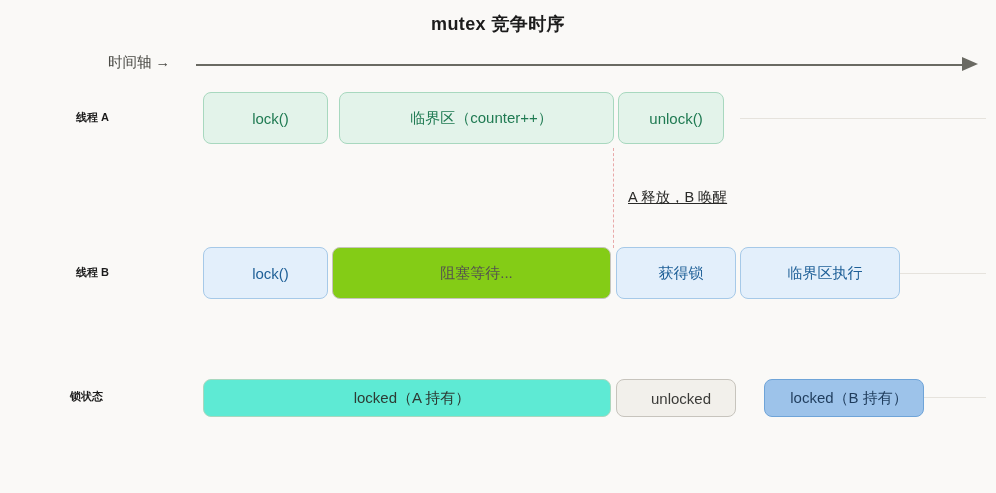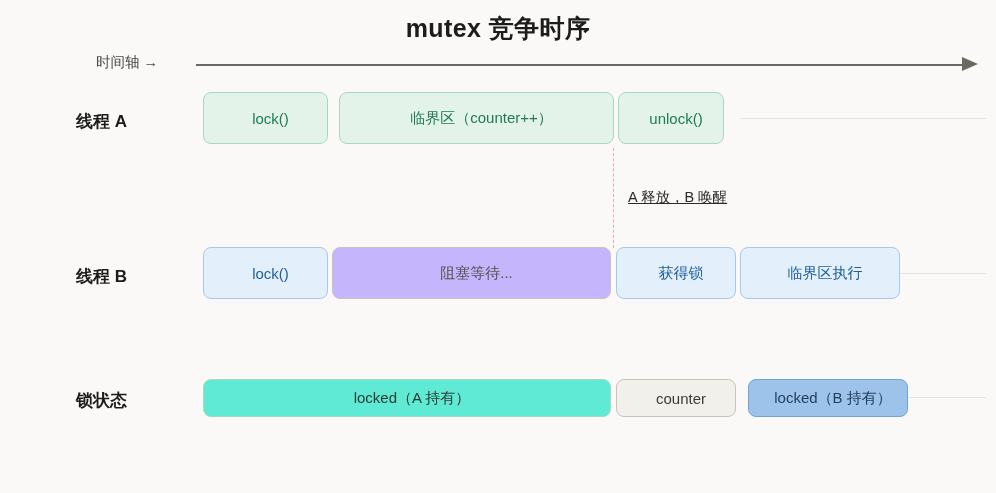--- a/index.html
+++ b/index.html
@@ -20,30 +20,30 @@
     inset: 0;
   }
 
   
   .title {
     position: absolute;
     left: 0;
     top: 12px;
     width: 996px;
     text-align: center;
-    font-size: 25px;
+    font-size: 18px;
     font-weight: 700;
     color: #1c1c1c;
     letter-spacing: 0.4px;
   }
 
   
   .axis-label {
     position: absolute;
-    left: 96px;
+    left: 108px;
     top: 53px;
     font-size: 14.5px;
     color: #4a4a45;
     white-space: nowrap;
   }
   .axis-line {
     position: absolute;
     left: 196px;
     top: 64px;
     width: 772px;
@@ -57,28 +57,28 @@
     width: 0;
     height: 0;
     border-top: 7px solid transparent;
     border-bottom: 7px solid transparent;
     border-left: 16px solid #6a6a63;
   }
 
   
   .row-label {
     position: absolute;
-    font-size: 17px;
+    font-size: 11px;
     font-weight: 700;
     color: #1c1c1c;
     white-space: nowrap;
   }
   .row-label.lab-a { left: 76px; top: 110px; }
   .row-label.lab-b { left: 76px; top: 265px; }
-  .row-label.lab-s { left: 76px; top: 389px; }
+  .row-label.lab-s { left: 70px; top: 389px; }
 
   
   .baseline {
     position: absolute;
     height: 1px;
     background: #e6e3dd;
   }
   .baseline.bl-a { left: 740px; top: 118px; width: 246px; }
   .baseline.bl-b { left: 900px; top: 273px; width: 86px; }
   .baseline.bl-s { left: 900px; top: 397px; width: 86px; }
@@ -106,21 +106,21 @@
     background: #e3f3ea;
     border-color: #a8d8bf;
     color: #1f7a52;
   }
   .block.blue {
     background: #e3effb;
     border-color: #a6c9e8;
     color: #1e5f97;
   }
   .block.gray {
-    background: #c4b5fd;
+    background: #84cc16;
     border-color: #c7c4bd;
     color: #55534e;
   }
   .block.green-soft {
     background: #5eead4;
     border-color: #a8d8bf;
     color: #2d3b34;
   }
   .block.gray-soft {
     background: #f2f0eb;
@@ -175,16 +175,16 @@
   <div class="row-label lab-b">线程 B</div>
   <div class="baseline bl-b"></div>
   <div class="block tall blue" style="left:203px; top:247px; width:125px;">lock()</div>
   <div class="block tall gray" style="left:332px; top:247px; width:279px;">阻塞等待...</div>
   <div class="block tall blue" style="left:616px; top:247px; width:120px;">获得锁</div>
   <div class="block tall blue" style="left:740px; top:247px; width:160px;text-align:right;">临界区执行</div>
 
   <div class="row-label lab-s">锁状态</div>
   <div class="baseline bl-s"></div>
   <div class="block short green-soft" style="left:203px; top:379px; width:408px;">locked（A 持有）</div>
-  <div class="block short gray-soft" style="left:616px; top:379px; width:120px;">counter</div>
-  <div class="block short blue-solid" style="left:748px; top:379px; width:160px;">locked（B 持有）</div>
+  <div class="block short gray-soft" style="left:616px; top:379px; width:120px;">unlocked</div>
+  <div class="block short blue-solid" style="left:764px; top:379px; width:160px;">locked（B 持有）</div>
 
 </div>
 
 </body></html>

